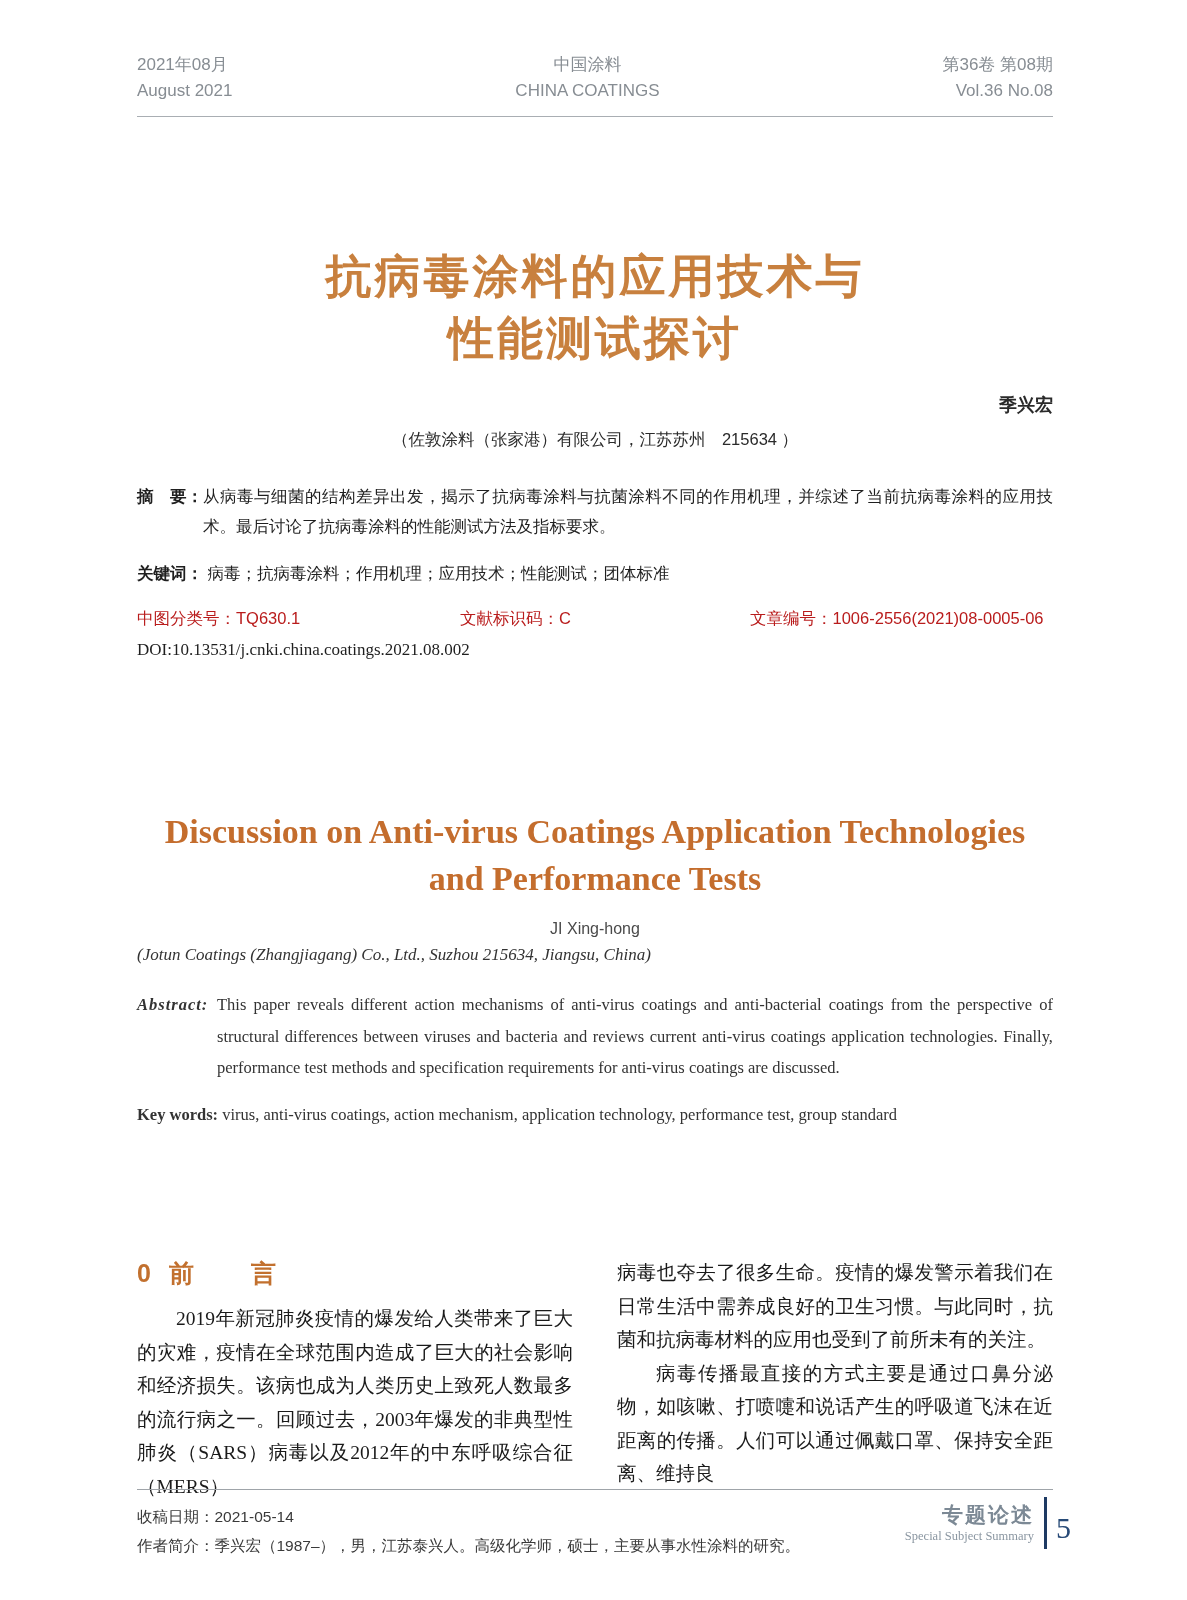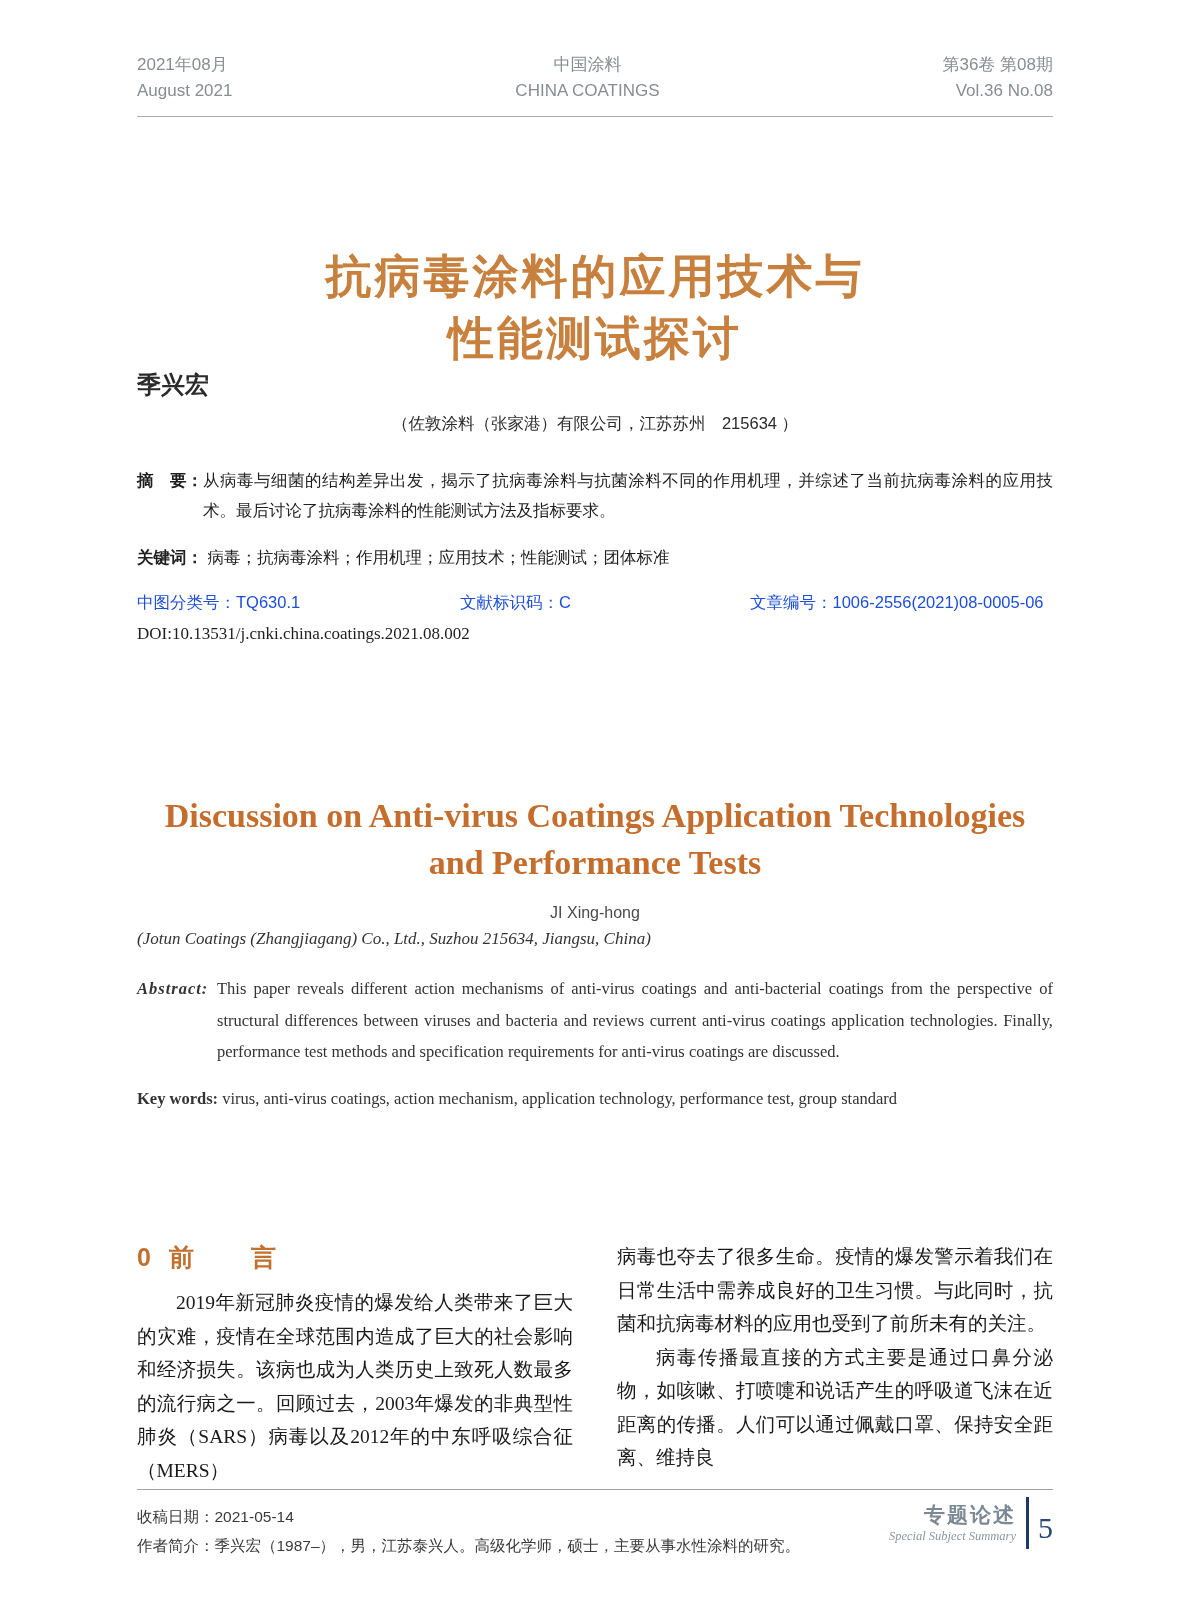--- a/index.html
+++ b/index.html
@@ -16,30 +16,30 @@
   
   .header{display:flex;justify-content:space-between;padding-top:52px;
     color:#878D93;font-size:17px;line-height:26px;}
   .header .c{text-align:center;}
   .header .r{text-align:right;}
   .header-rule{border:none;border-top:1px solid #A9AEB3;margin:12px 0 0 0;}
 
   
   .title-cn{margin-top:128px;text-align:center;color:#C8803E;font-weight:bold;
     font-size:46px;line-height:62px;letter-spacing:3px;}
-  .author-cn{text-align:left;font-size:24px;font-weight:bold;color:#2a2a2a;}
+  .author-cn{margin-top:24px;text-align:right;font-size:18px;font-weight:bold;color:#2a2a2a;}
   .affiliation-cn{margin-top:12px;text-align:center;font-size:16.5px;color:#2a2a2a;}
 
   
   .hang{position:relative;text-align:justify;}
   .hang .lbl{position:absolute;left:0;top:0;font-weight:bold;}
   .abstract-cn{margin-top:30px;padding-left:66px;font-size:16.5px;line-height:30px;color:#1f1f1f;}
   .keywords-cn{margin-top:2px;font-size:16.5px;line-height:30px;color:#1f1f1f;}
   .keywords-cn .lbl{font-weight:bold;}
-  .meta-row{margin-top:0;font-size:16.5px;line-height:28px;display:flex;color:#1d4ed8;}
+  .meta-row{margin-top:0;font-size:16.5px;line-height:28px;display:flex;color:#b91c1c;}
   .meta-row .m1{width:323px;}
   .meta-row .m2{width:290px;}
   .meta-row .m3{flex:1;}
   .doi{margin-top:8px;font-family:"Liberation Serif",serif;font-size:17px;color:#1f1f1f;}
 
   
   .title-en{margin-top:148px;text-align:center;color:#C46D2D;
     font-family:"Liberation Serif",serif;font-weight:bold;font-size:34px;line-height:47px;}
   .author-en{margin-top:18px;text-align:center;font-size:16px;color:#4A4A4A;}
   .affiliation-en{margin-top:7px;text-align:left;font-family:"Liberation Serif",serif;
@@ -60,24 +60,24 @@
   .body-para{font-family:"Liberation Serif",serif;font-size:19.5px;line-height:33.5px;
     text-align:justify;color:#1A1A1A;margin:0;}
   .indent{text-indent:2em;}
 
   
   .footnote{position:absolute;top:1489px;left:137px;width:916px;
     border-top:1px solid #9FA4A9;padding-top:12px;
     font-size:15.5px;line-height:29px;color:#3A3A3A;}
 
   
-  .page-marker{position:absolute;top:1497px;right:134px;display:flex;align-items:center;}
+  .page-marker{position:absolute;top:1497px;right:116px;display:flex;align-items:center;}
   .marker-text{text-align:right;margin-right:10px;}
   .marker-cn{font-size:21px;font-weight:bold;color:#7C8995;letter-spacing:2px;line-height:24px;}
-  .marker-en{font-size:12.5px;font-family:"Liberation Serif",serif;color:#8A96A1;margin-top:2px;line-height:15px;font-style:italic;}
+  .marker-en{font-size:12.5px;font-family:"Liberation Serif",serif;color:#8A96A1;margin-top:2px;line-height:15px;}
   .marker-bar{width:3px;height:52px;background:#1E3A63;margin-right:9px;}
   .page-num{font-family:"Liberation Serif",serif;font-size:30px;color:#274A77;padding-top:10px;}
 </style>
 </head>
 <body>
 
 <div class="page">
   <div class="content">
 
     <div class="header">

